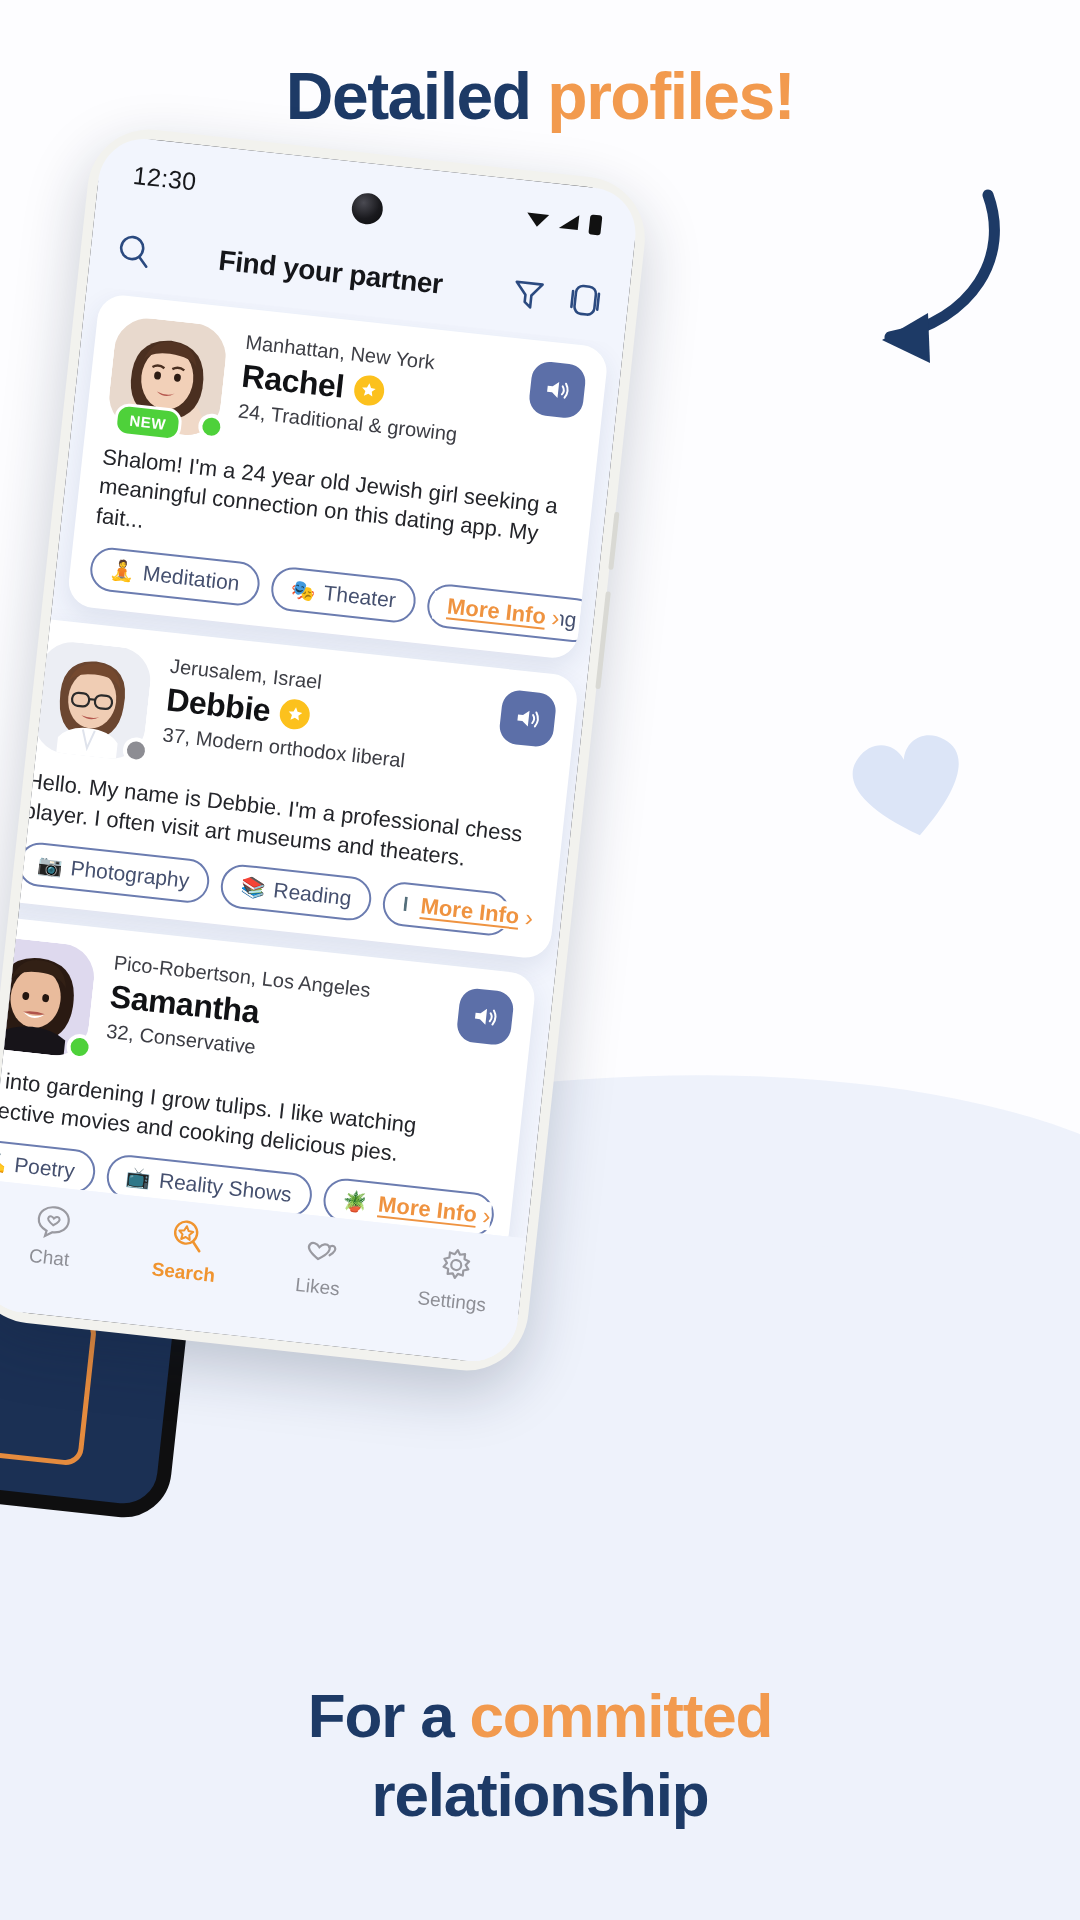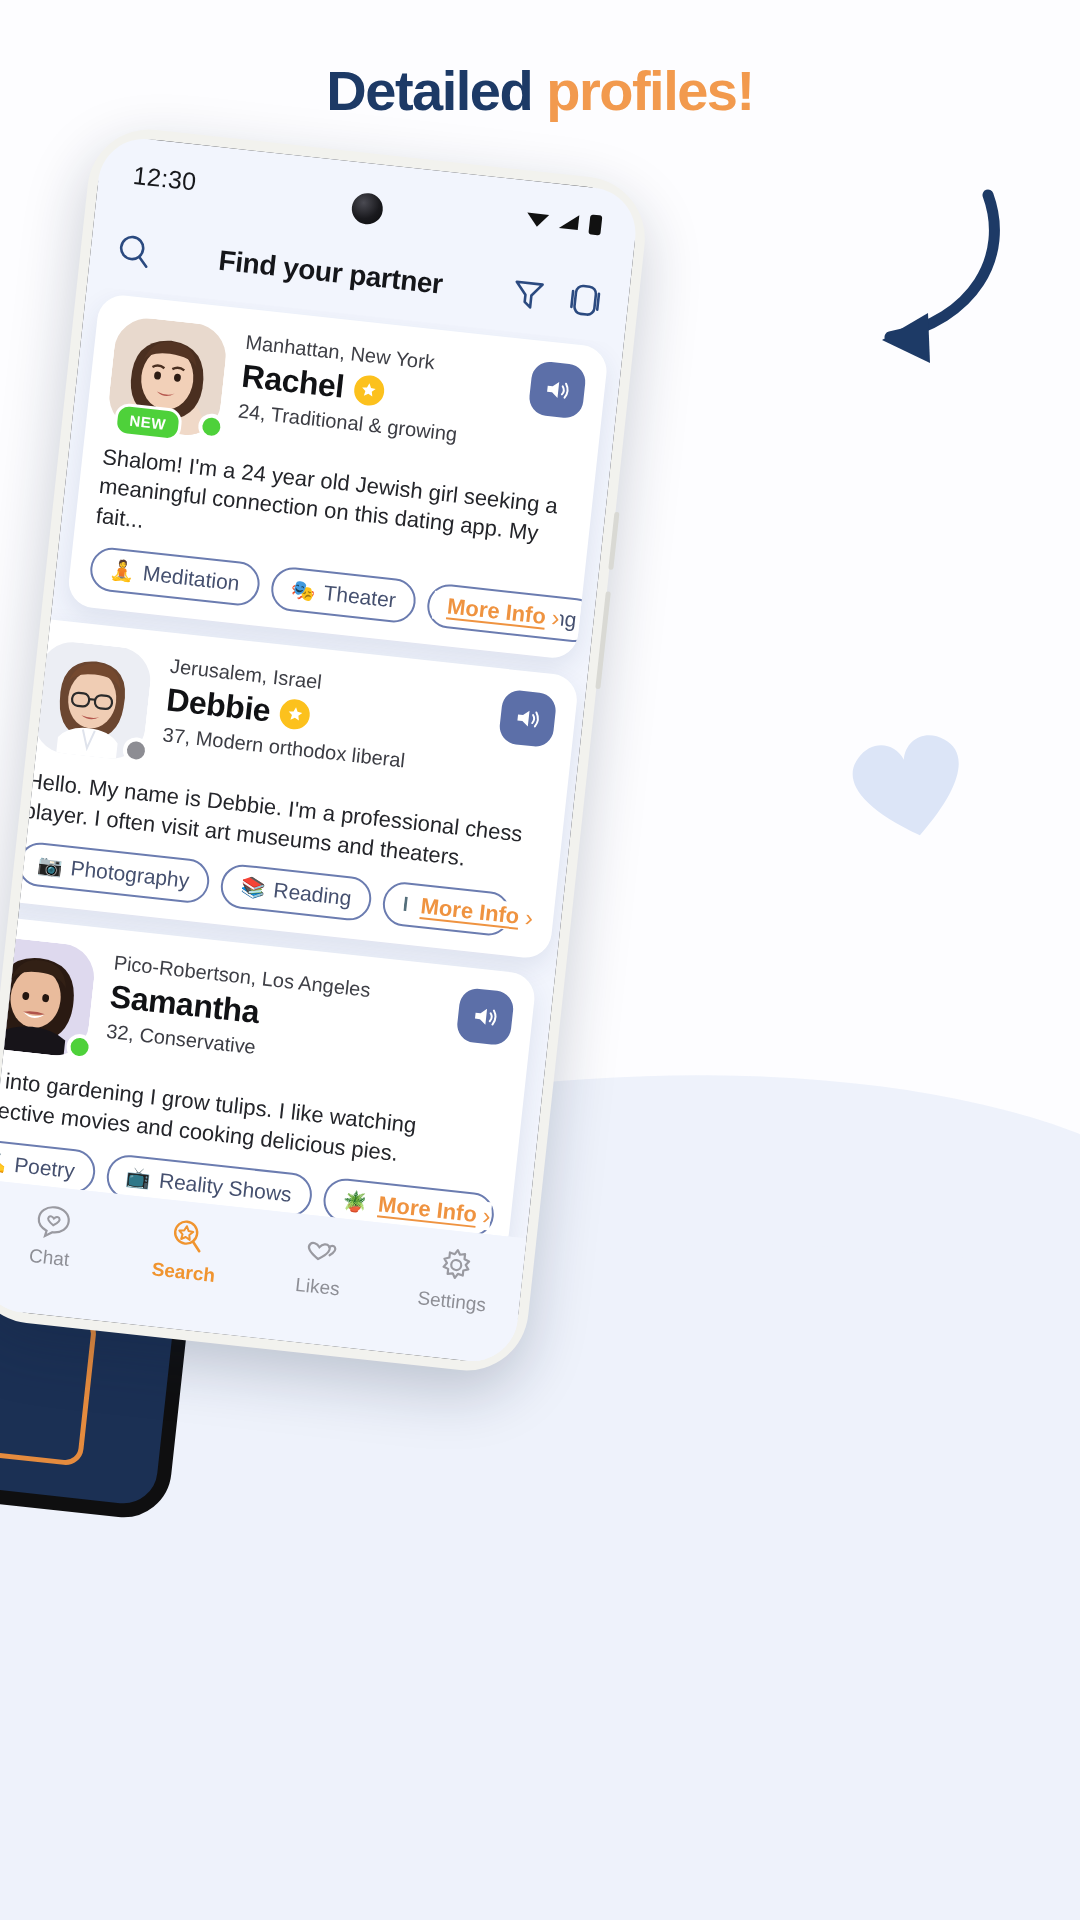--- a/index.html
+++ b/index.html
@@ -31,21 +31,21 @@
     position: absolute; left: 840px; top: 715px;
     width: 138px; height: 138px;
     transform: rotate(-12deg);
   }
   .bg-heart svg { width: 100%; height: 100%; display: block; }
 
   
   .headline-top {
     position: absolute; top: 58px; left: 0; width: 1080px;
     text-align: center;
-    font-size: 56px; font-weight: 700; letter-spacing: -1.5px;
+    font-size: 66px; font-weight: 700; letter-spacing: -1.5px;
     color: #1d3a66;
     white-space: nowrap;
   }
   .headline-top .accent { color: #f29a4e; }
 
   .headline-bottom {
     position: absolute; top: 1676px; left: 0; width: 1080px;
     text-align: center;
     font-size: 62px; font-weight: 700; letter-spacing: -1.2px;
     color: #1d3a66; line-height: 1.28;
@@ -511,14 +511,18 @@
               <circle cx="18" cy="18" r="5" stroke="#9a9aa1" stroke-width="2.2" fill="none"></circle>
               <path d="M18 3 L20.6 7.4 L25.6 6.2 L25.6 11.3 L30.4 13 L27.4 17 L30.4 21 L25.6 22.7 L25.6 27.8 L20.6 26.6 L18 31 L15.4 26.6 L10.4 27.8 L10.4 22.7 L5.6 21 L8.6 17 L5.6 13 L10.4 11.3 L10.4 6.2 L15.4 7.4 Z" stroke="#9a9aa1" stroke-width="2.2" fill="none" stroke-linejoin="round"></path>
             </svg>
           <span class="nav-label">Settings</span>
         </div>
       </div>
 
     </div>
   </div>
 
+  <div class="headline-bottom">
+    <div><span>For a </span><span class="accent">committed</span></div>
+    <div>relationship</div>
+  </div>
 
 </div>
 
 </body></html>

